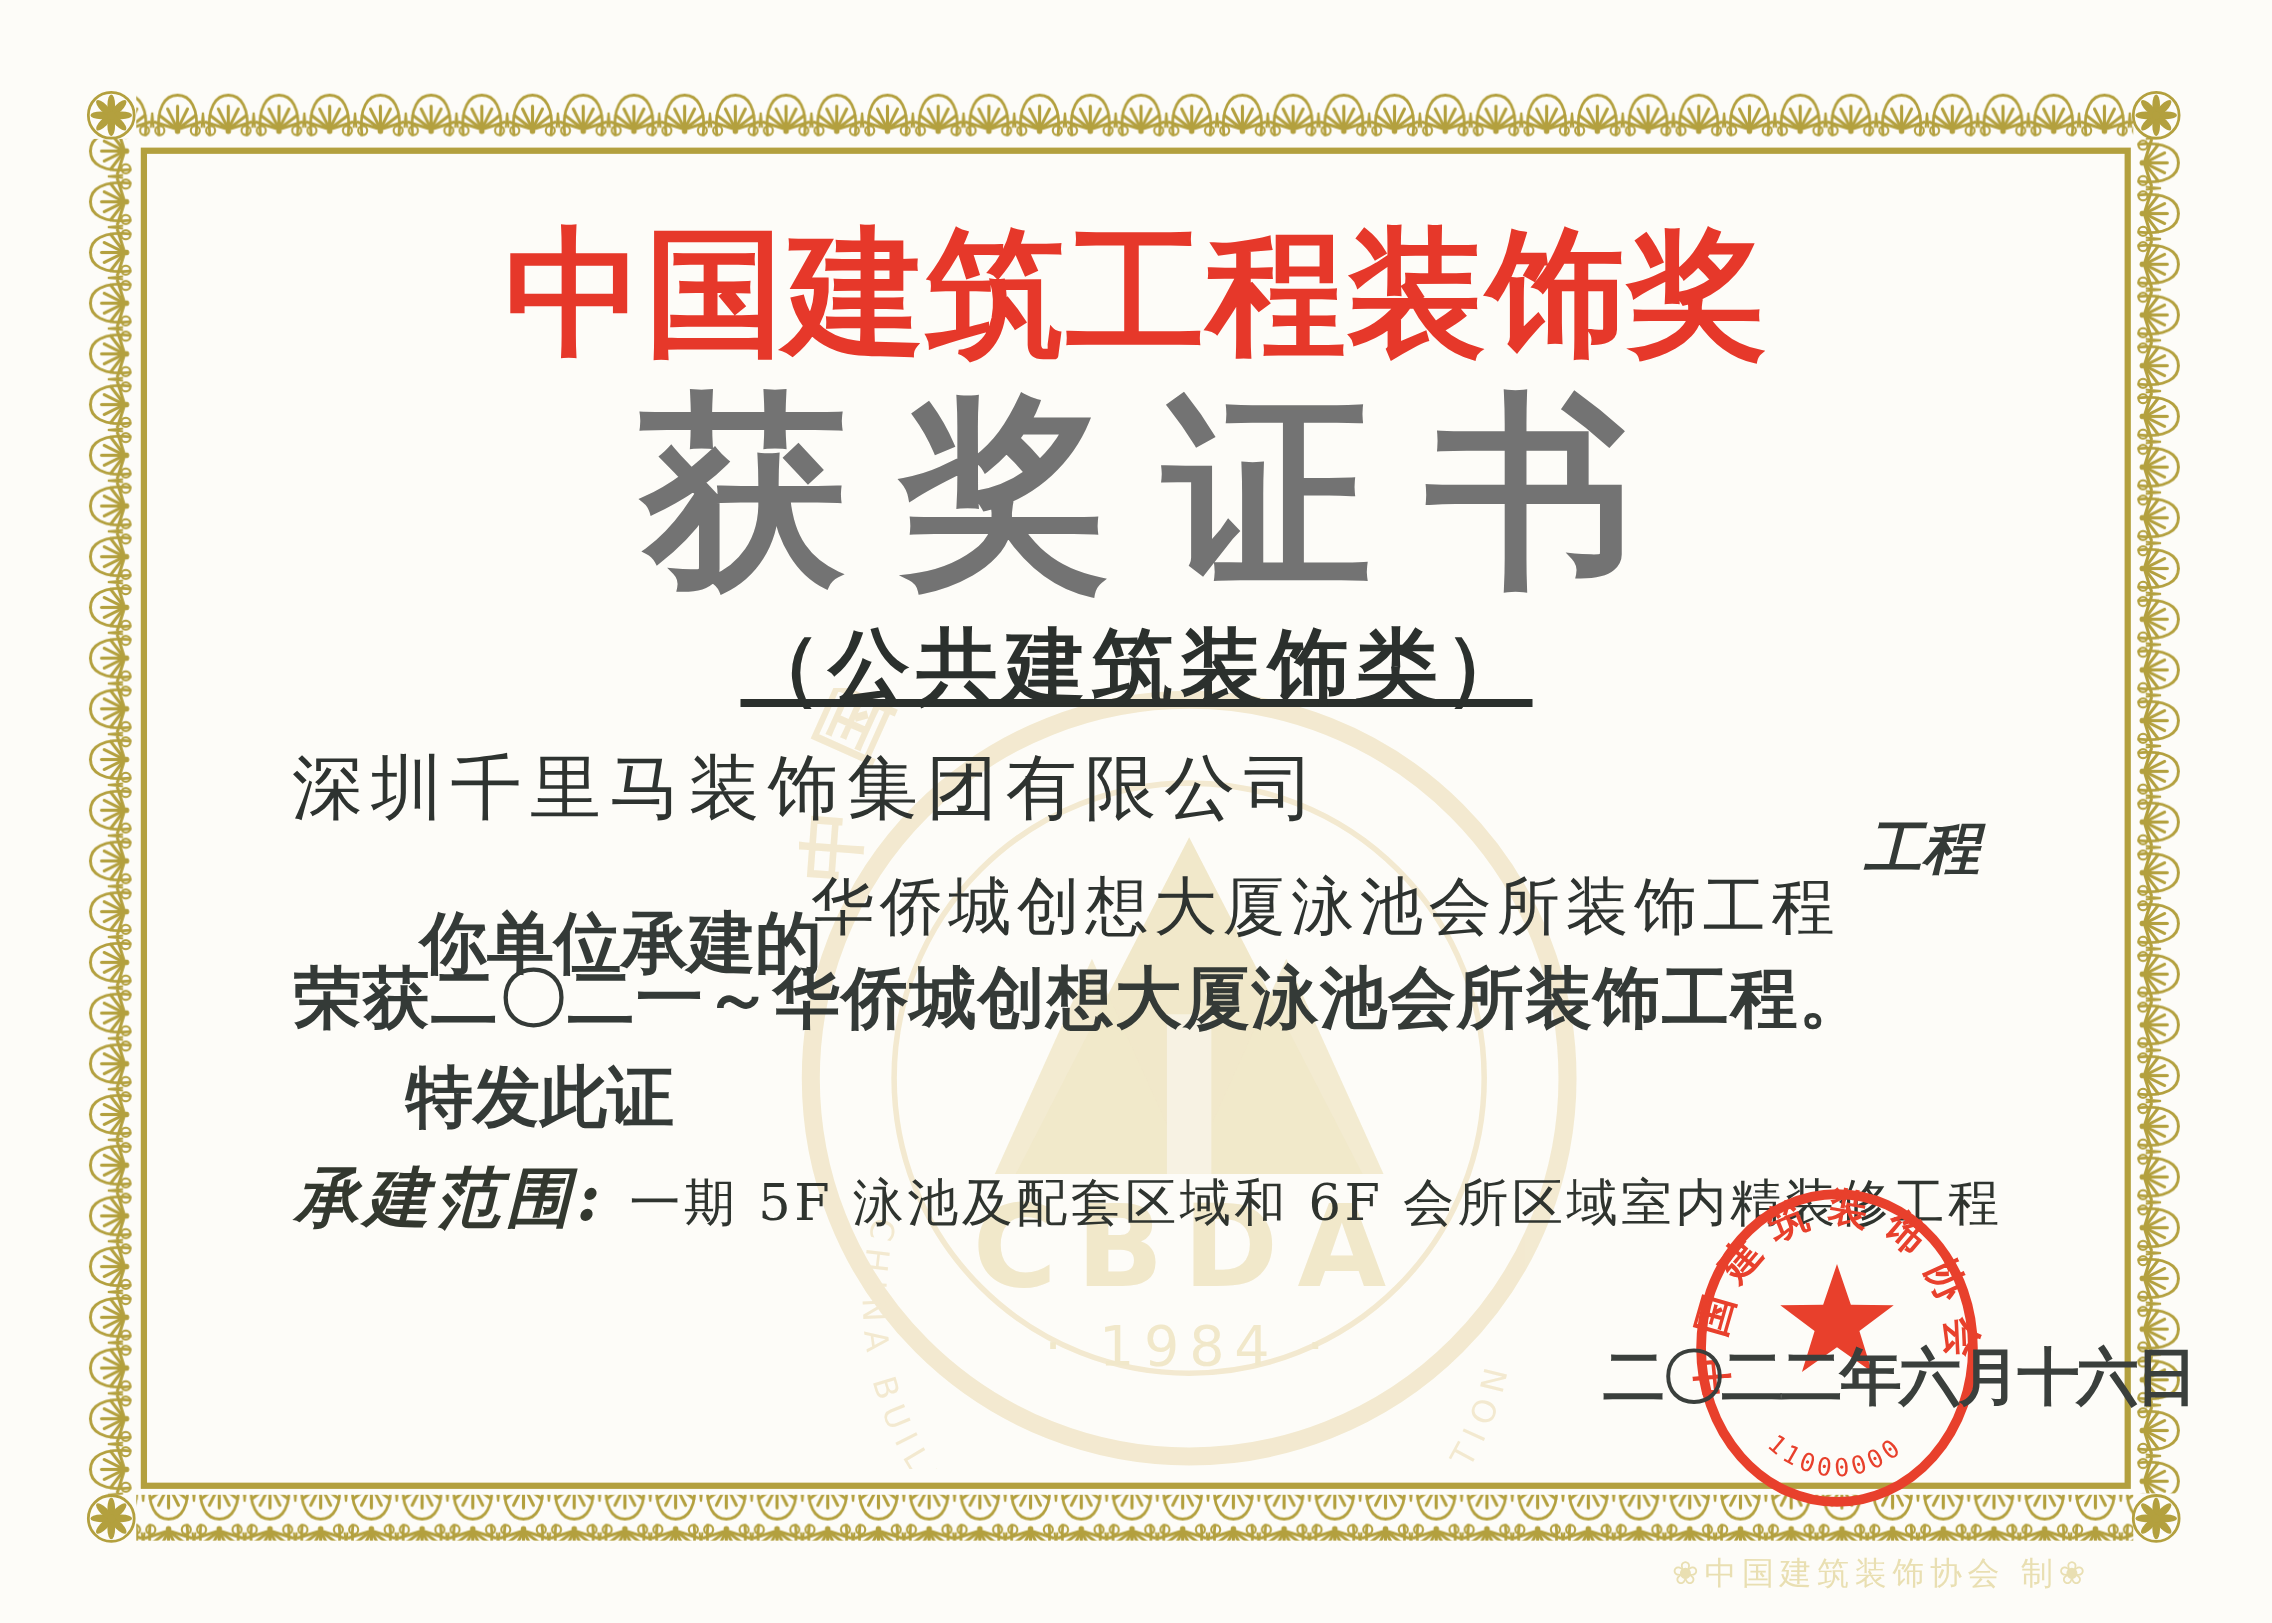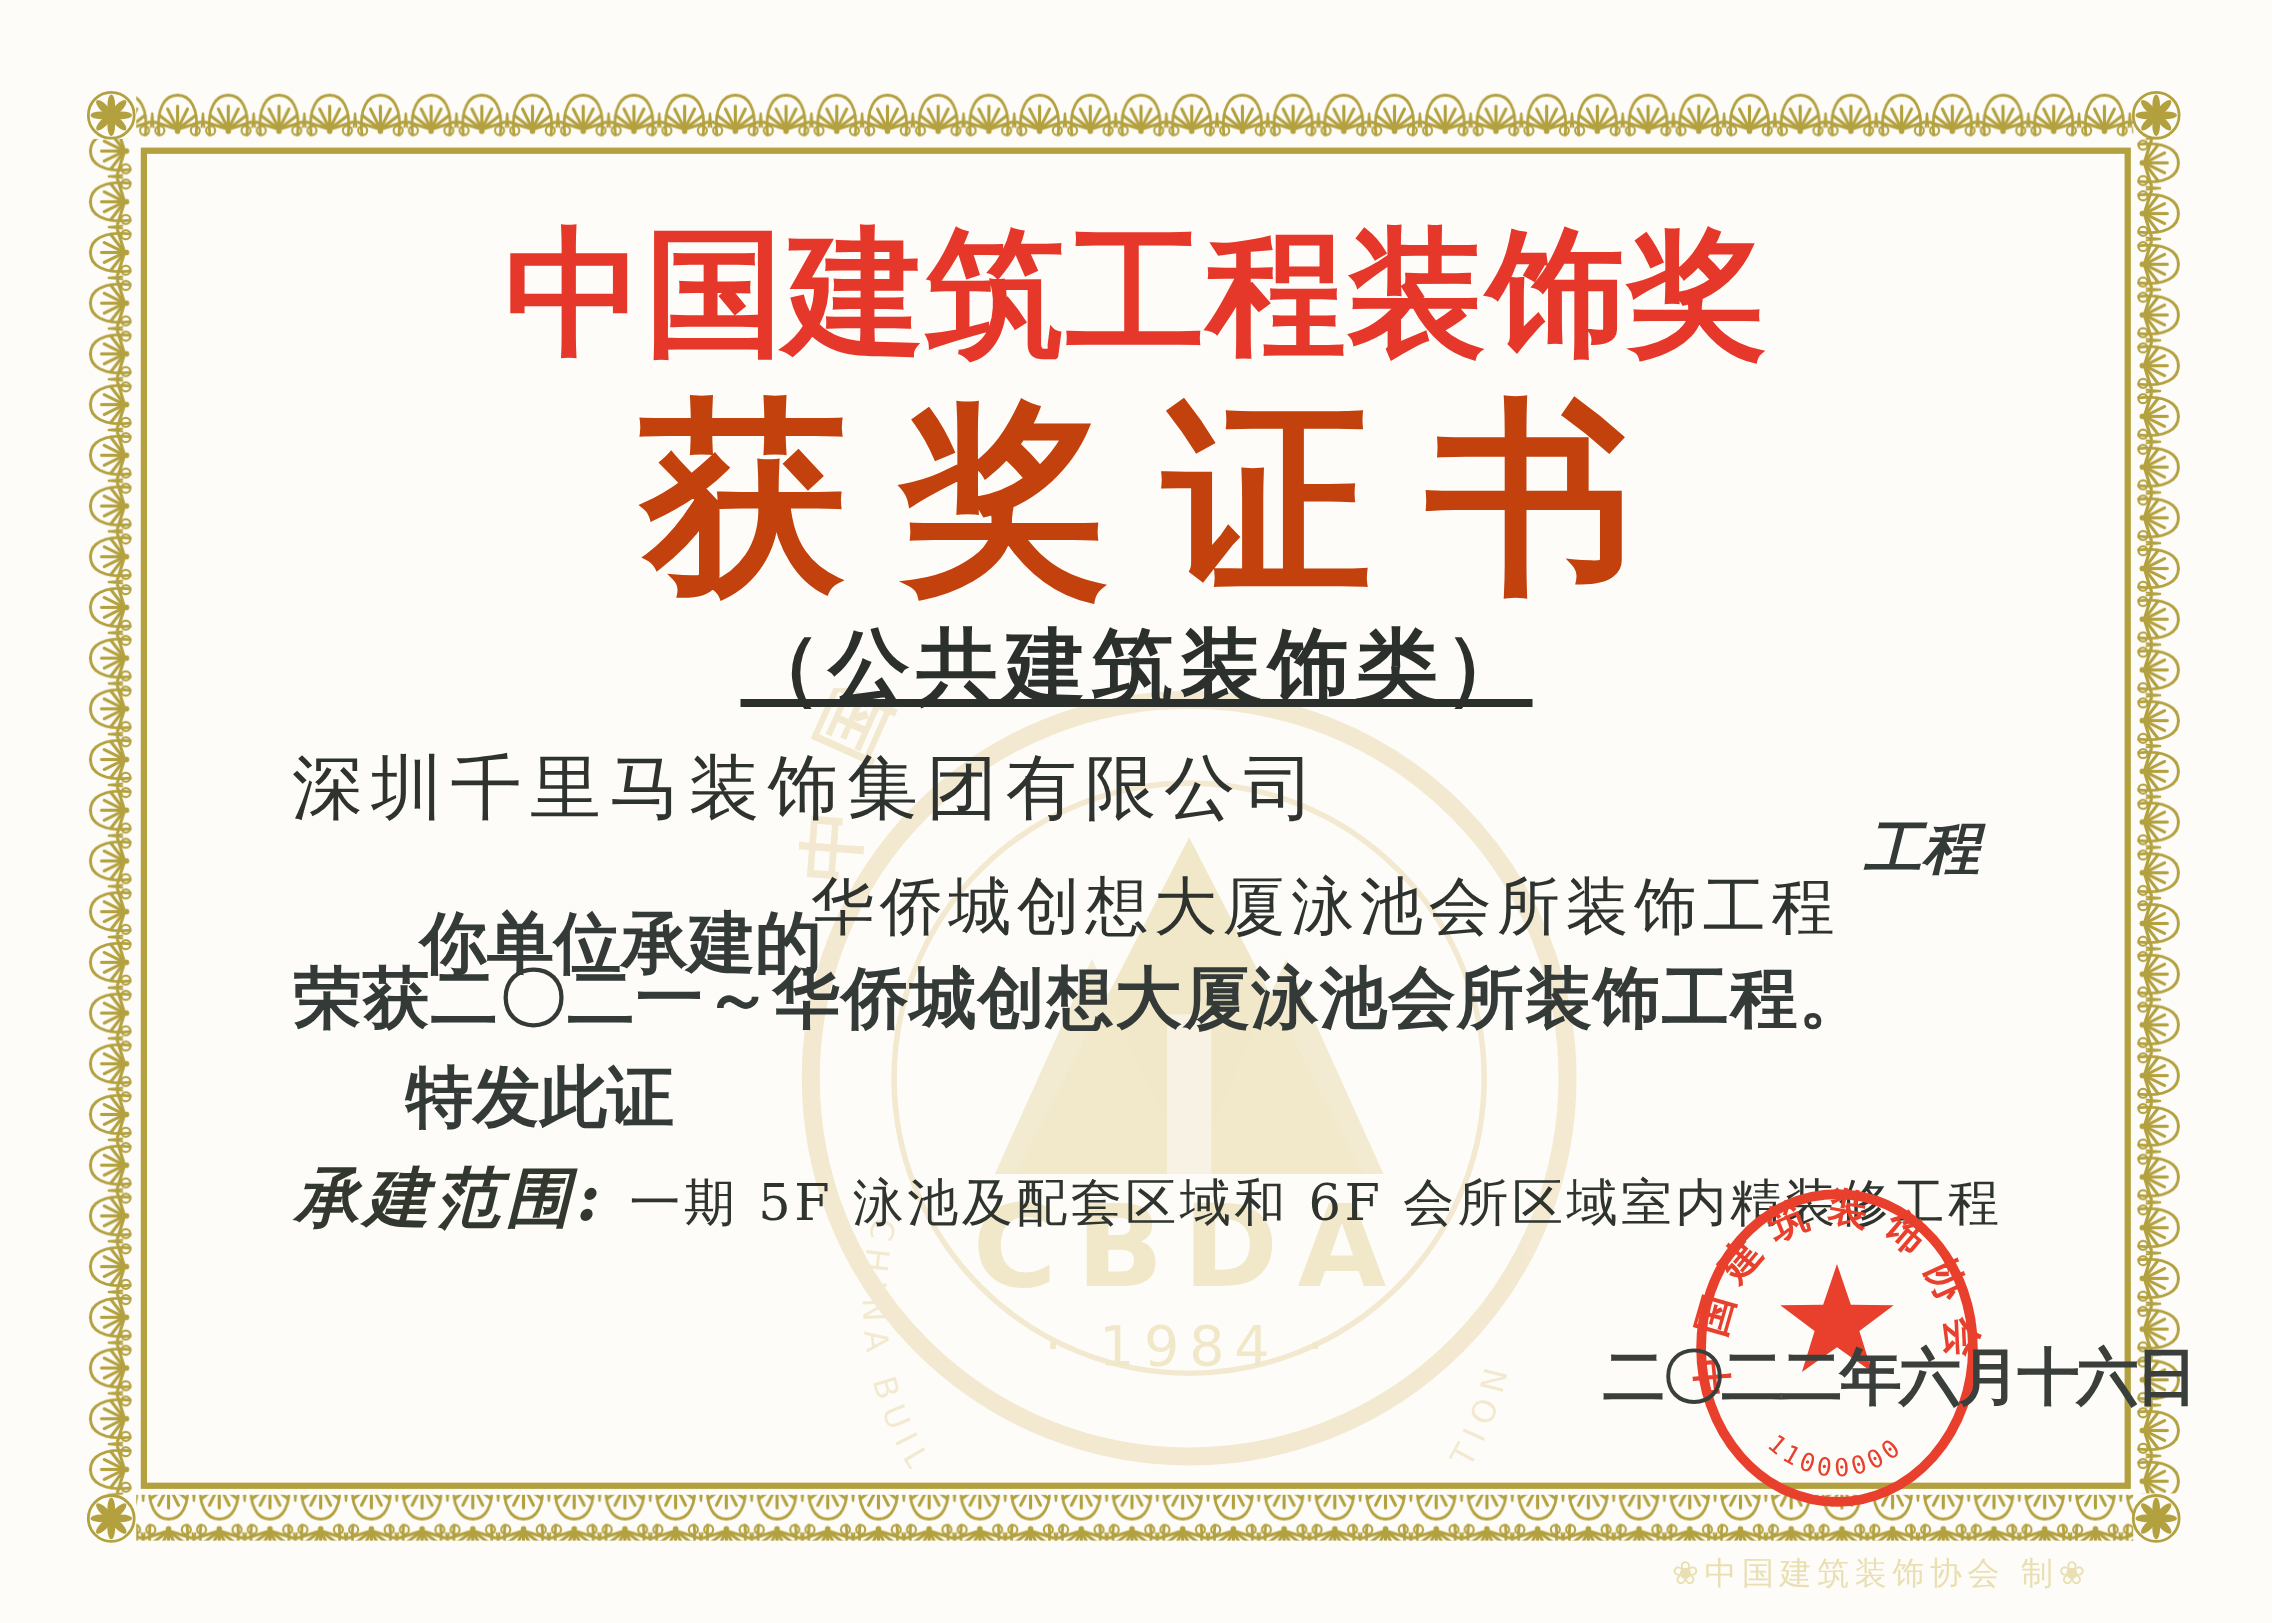--- a/index.html
+++ b/index.html
@@ -15,24 +15,24 @@
   .frame-svg{position:absolute;left:0;top:0;z-index:1;}
   .watermark-svg{position:absolute;left:799px;top:688px;z-index:2;}
   .seal-svg{position:absolute;left:1690px;top:1185px;z-index:6;}
 
   .title-red{
     left:146px;top:224px;width:1981px;text-align:center;z-index:4;
     font-family:"DejaVu Sans", sans-serif;font-weight:700;
     font-size:139px;letter-spacing:1.4px;color:#e6382a;
   }
   .big-calli{
-    left:146px;top:396px;width:1981px;text-align:center;z-index:4;
-    font-family:Liberation Serif, serif;font-weight:700;
+    left:146px;top:405px;width:1981px;text-align:center;z-index:4;
+    font-family:Liberation Mono, monospace;font-weight:700;
     font-size:208px;letter-spacing:54px;padding-left:54px;box-sizing:border-box;
-    color:#c2410c;
+    color:#737373;
   }
   .category{
     left:146px;top:625px;width:1981px;text-align:center;z-index:4;
     font-weight:700;font-size:81px;letter-spacing:7px;color:#2b302d;text-decoration:underline;
   }
   .company{
     left:292px;top:752px;z-index:4;
     font-size:71px;letter-spacing:8.3px;color:#2e3330;
   }
   .hei{font-family:"DejaVu Sans", sans-serif;font-weight:700;color:#343a37;}

